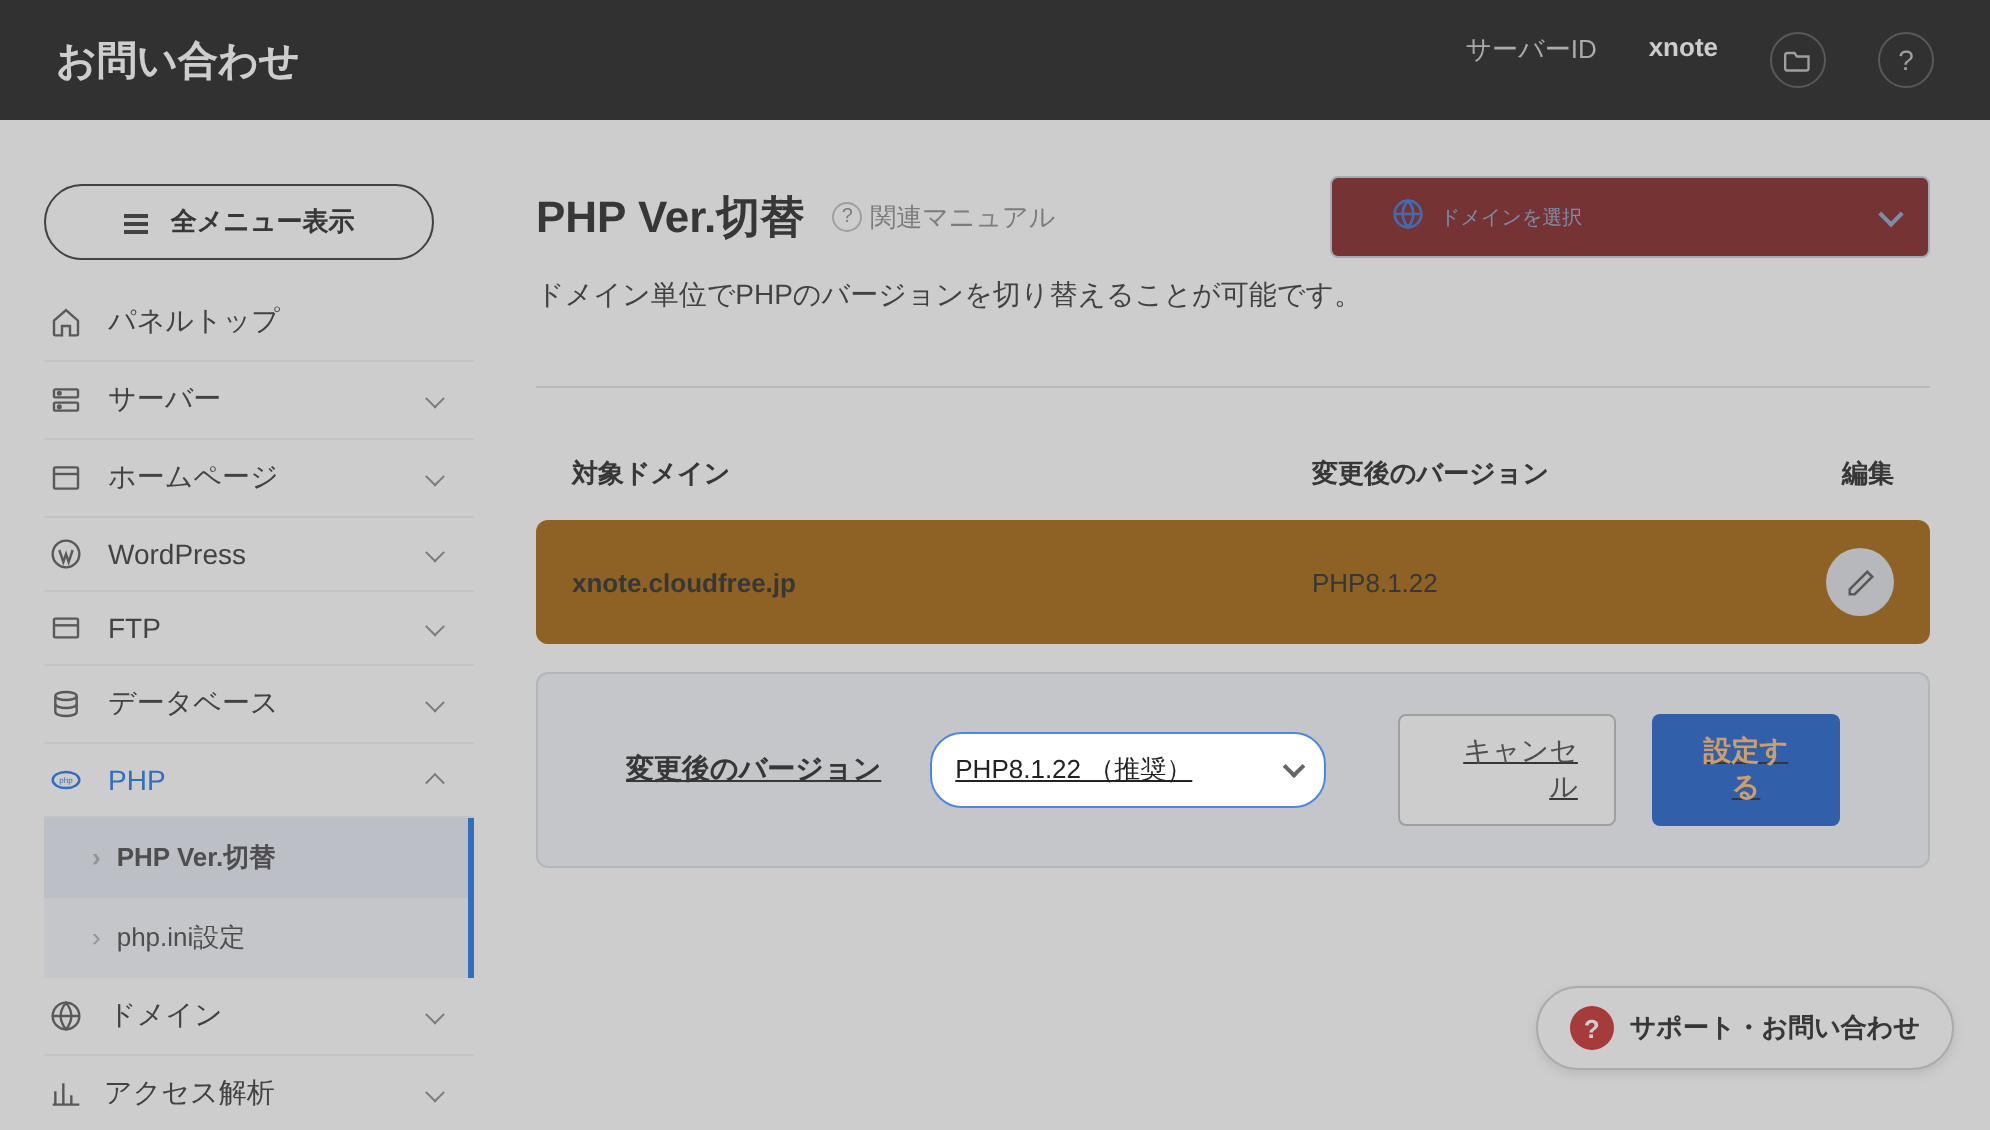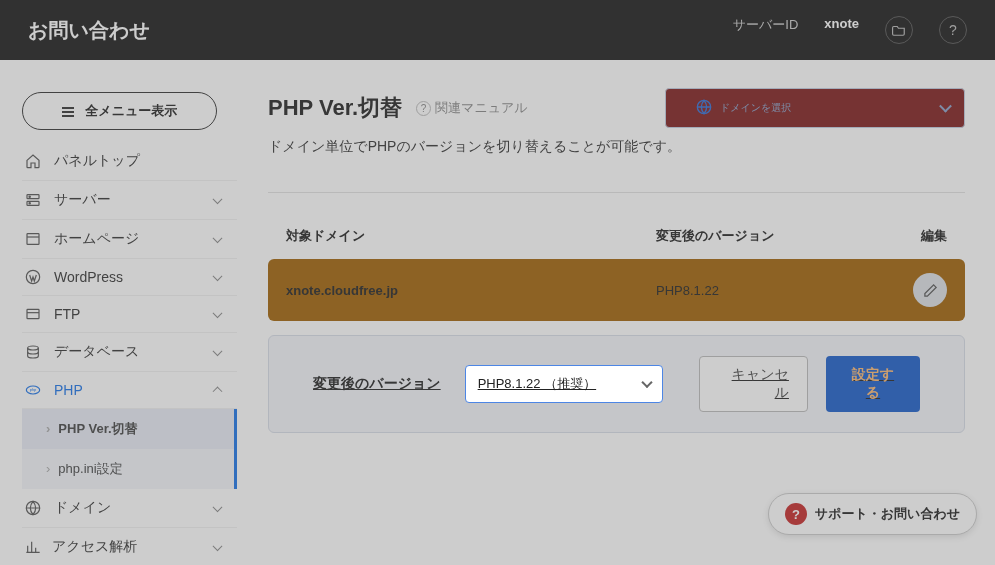--- a/index.html
+++ b/index.html
@@ -152,21 +152,21 @@
       padding: 20px 44px;
       display: flex;
       align-items: center;
       gap: 18px;
       text-decoration: underline;
     }
     .edit-panel .label { font-size: 14px; font-weight: 700; flex: 0 0 auto; margin-right: 6px; }
     .php-select {
       width: 200px;
       border: 1px solid #4d86e5;
-      border-radius: 4px;
+      border-radius: 16px;
       background: #fff;
       padding: 9px 28px 9px 12px;
       font-size: 13px;
       position: relative;
       cursor: pointer;
     }
     .php-select::after {
       content: '';
       position: absolute; right: 11px; top: 50%;
       width: 6px; height: 6px;

